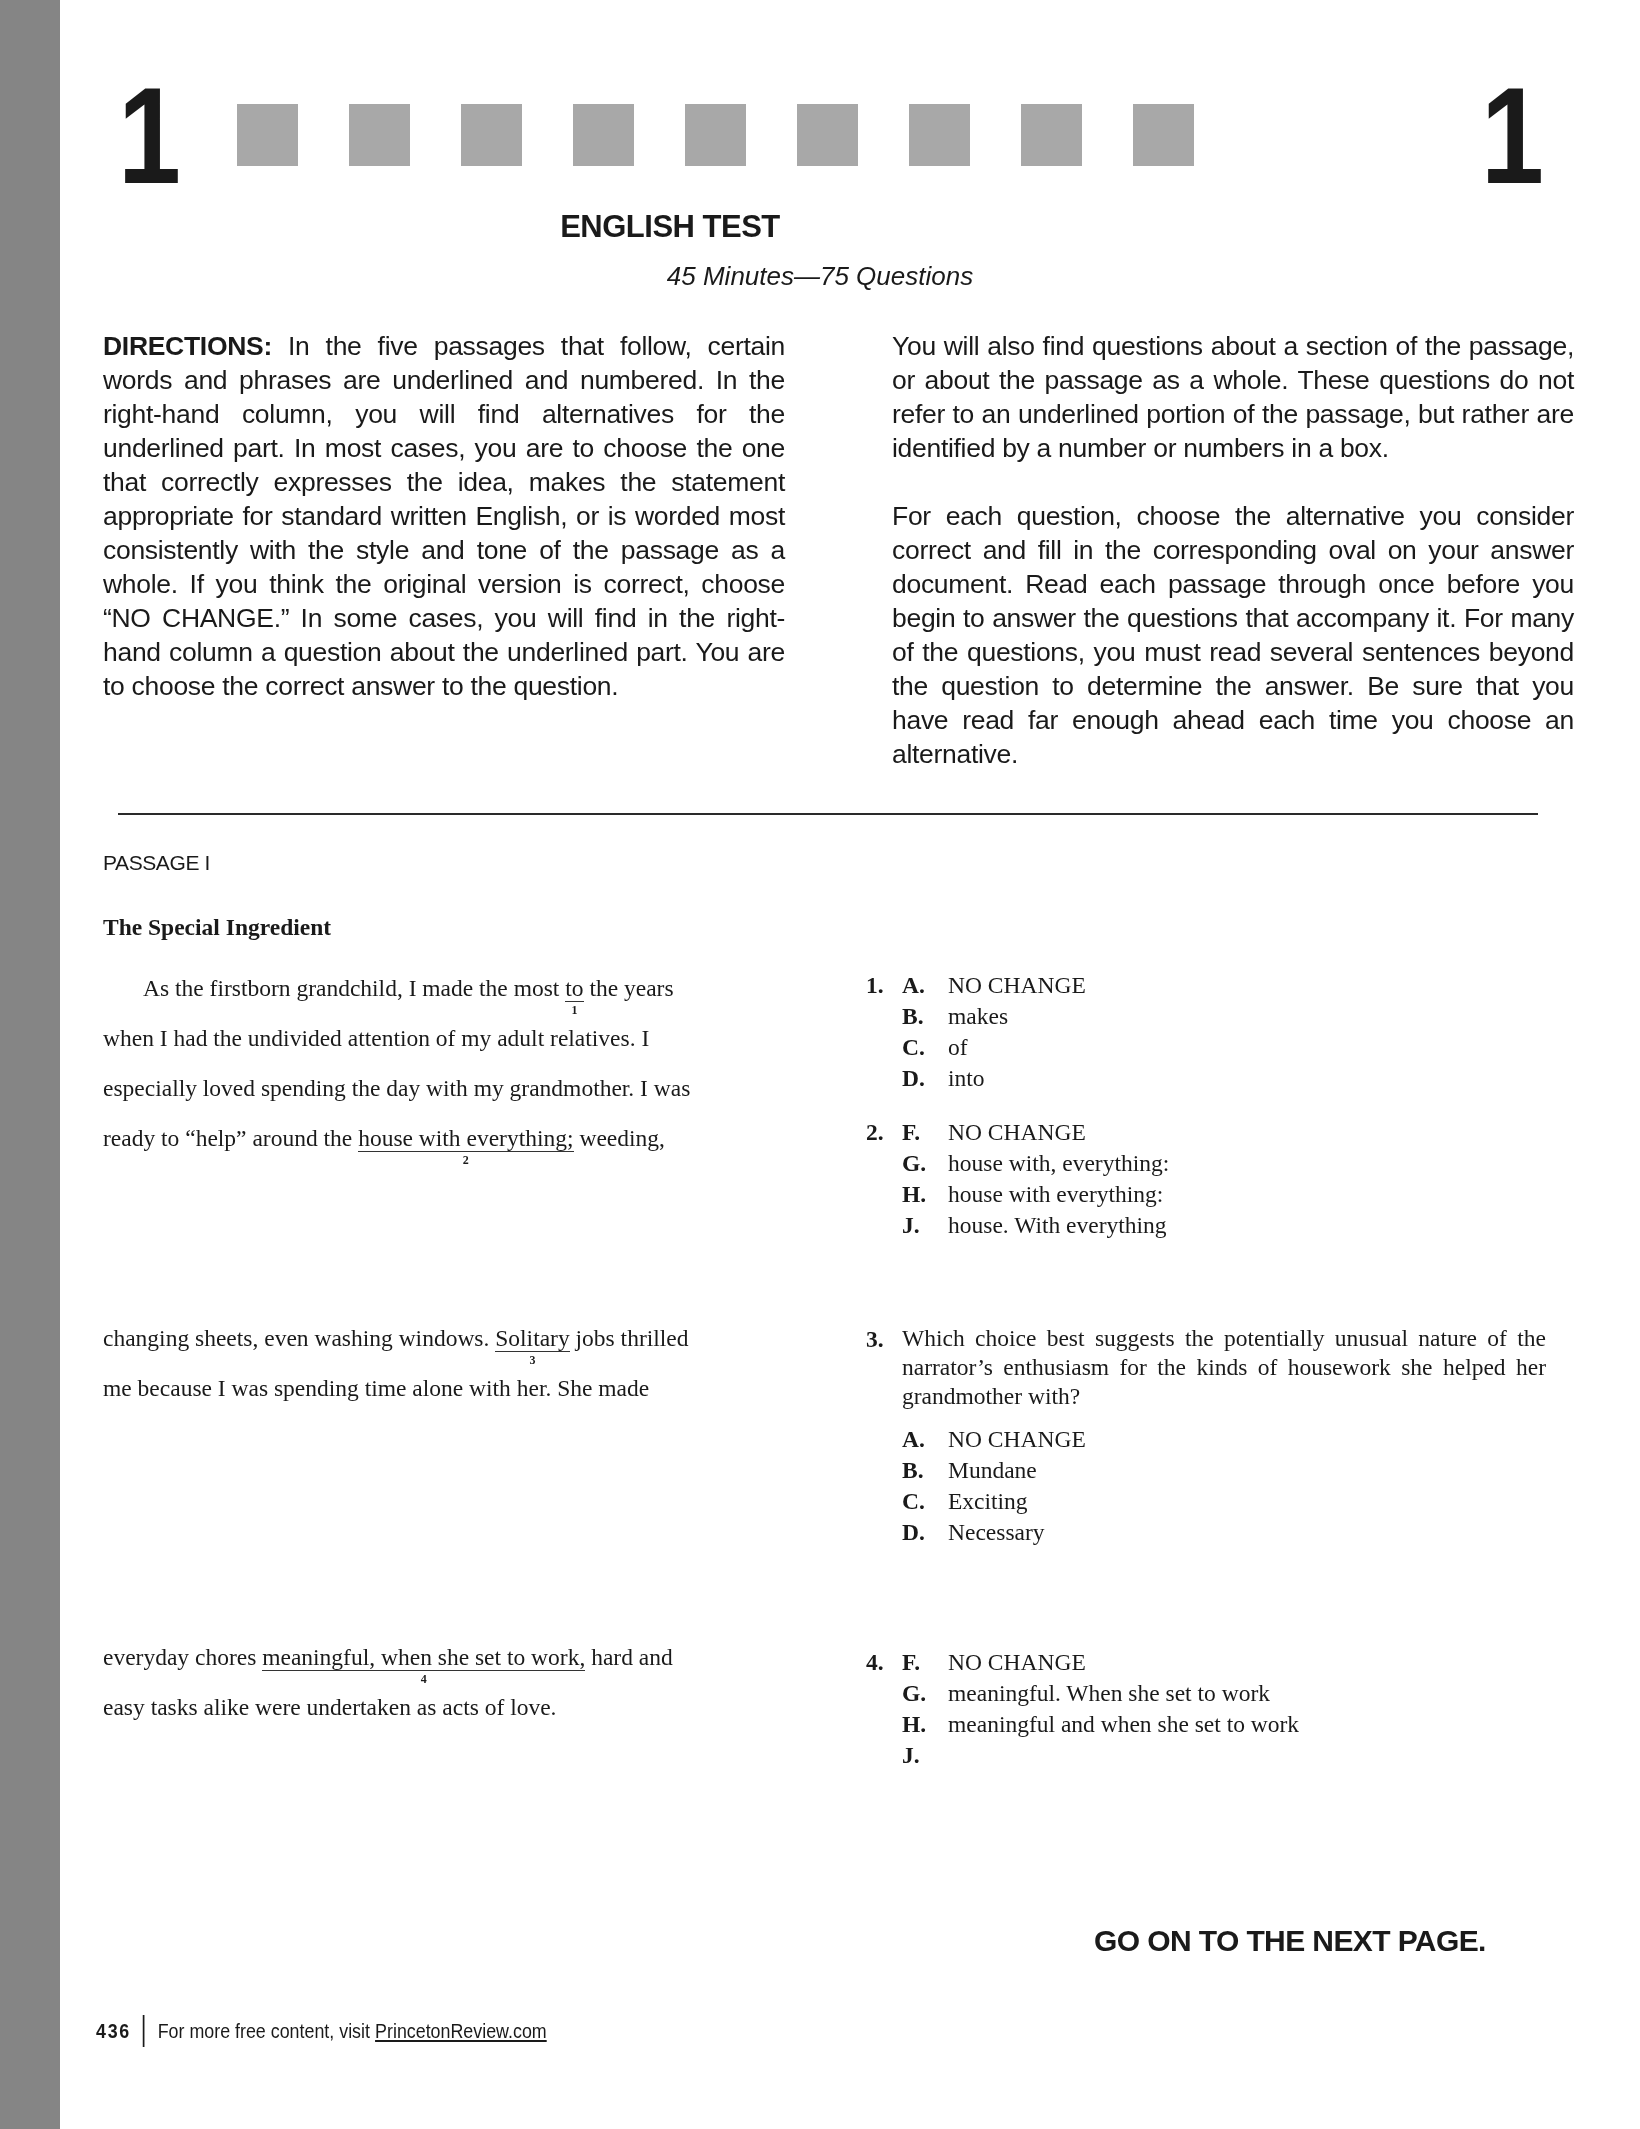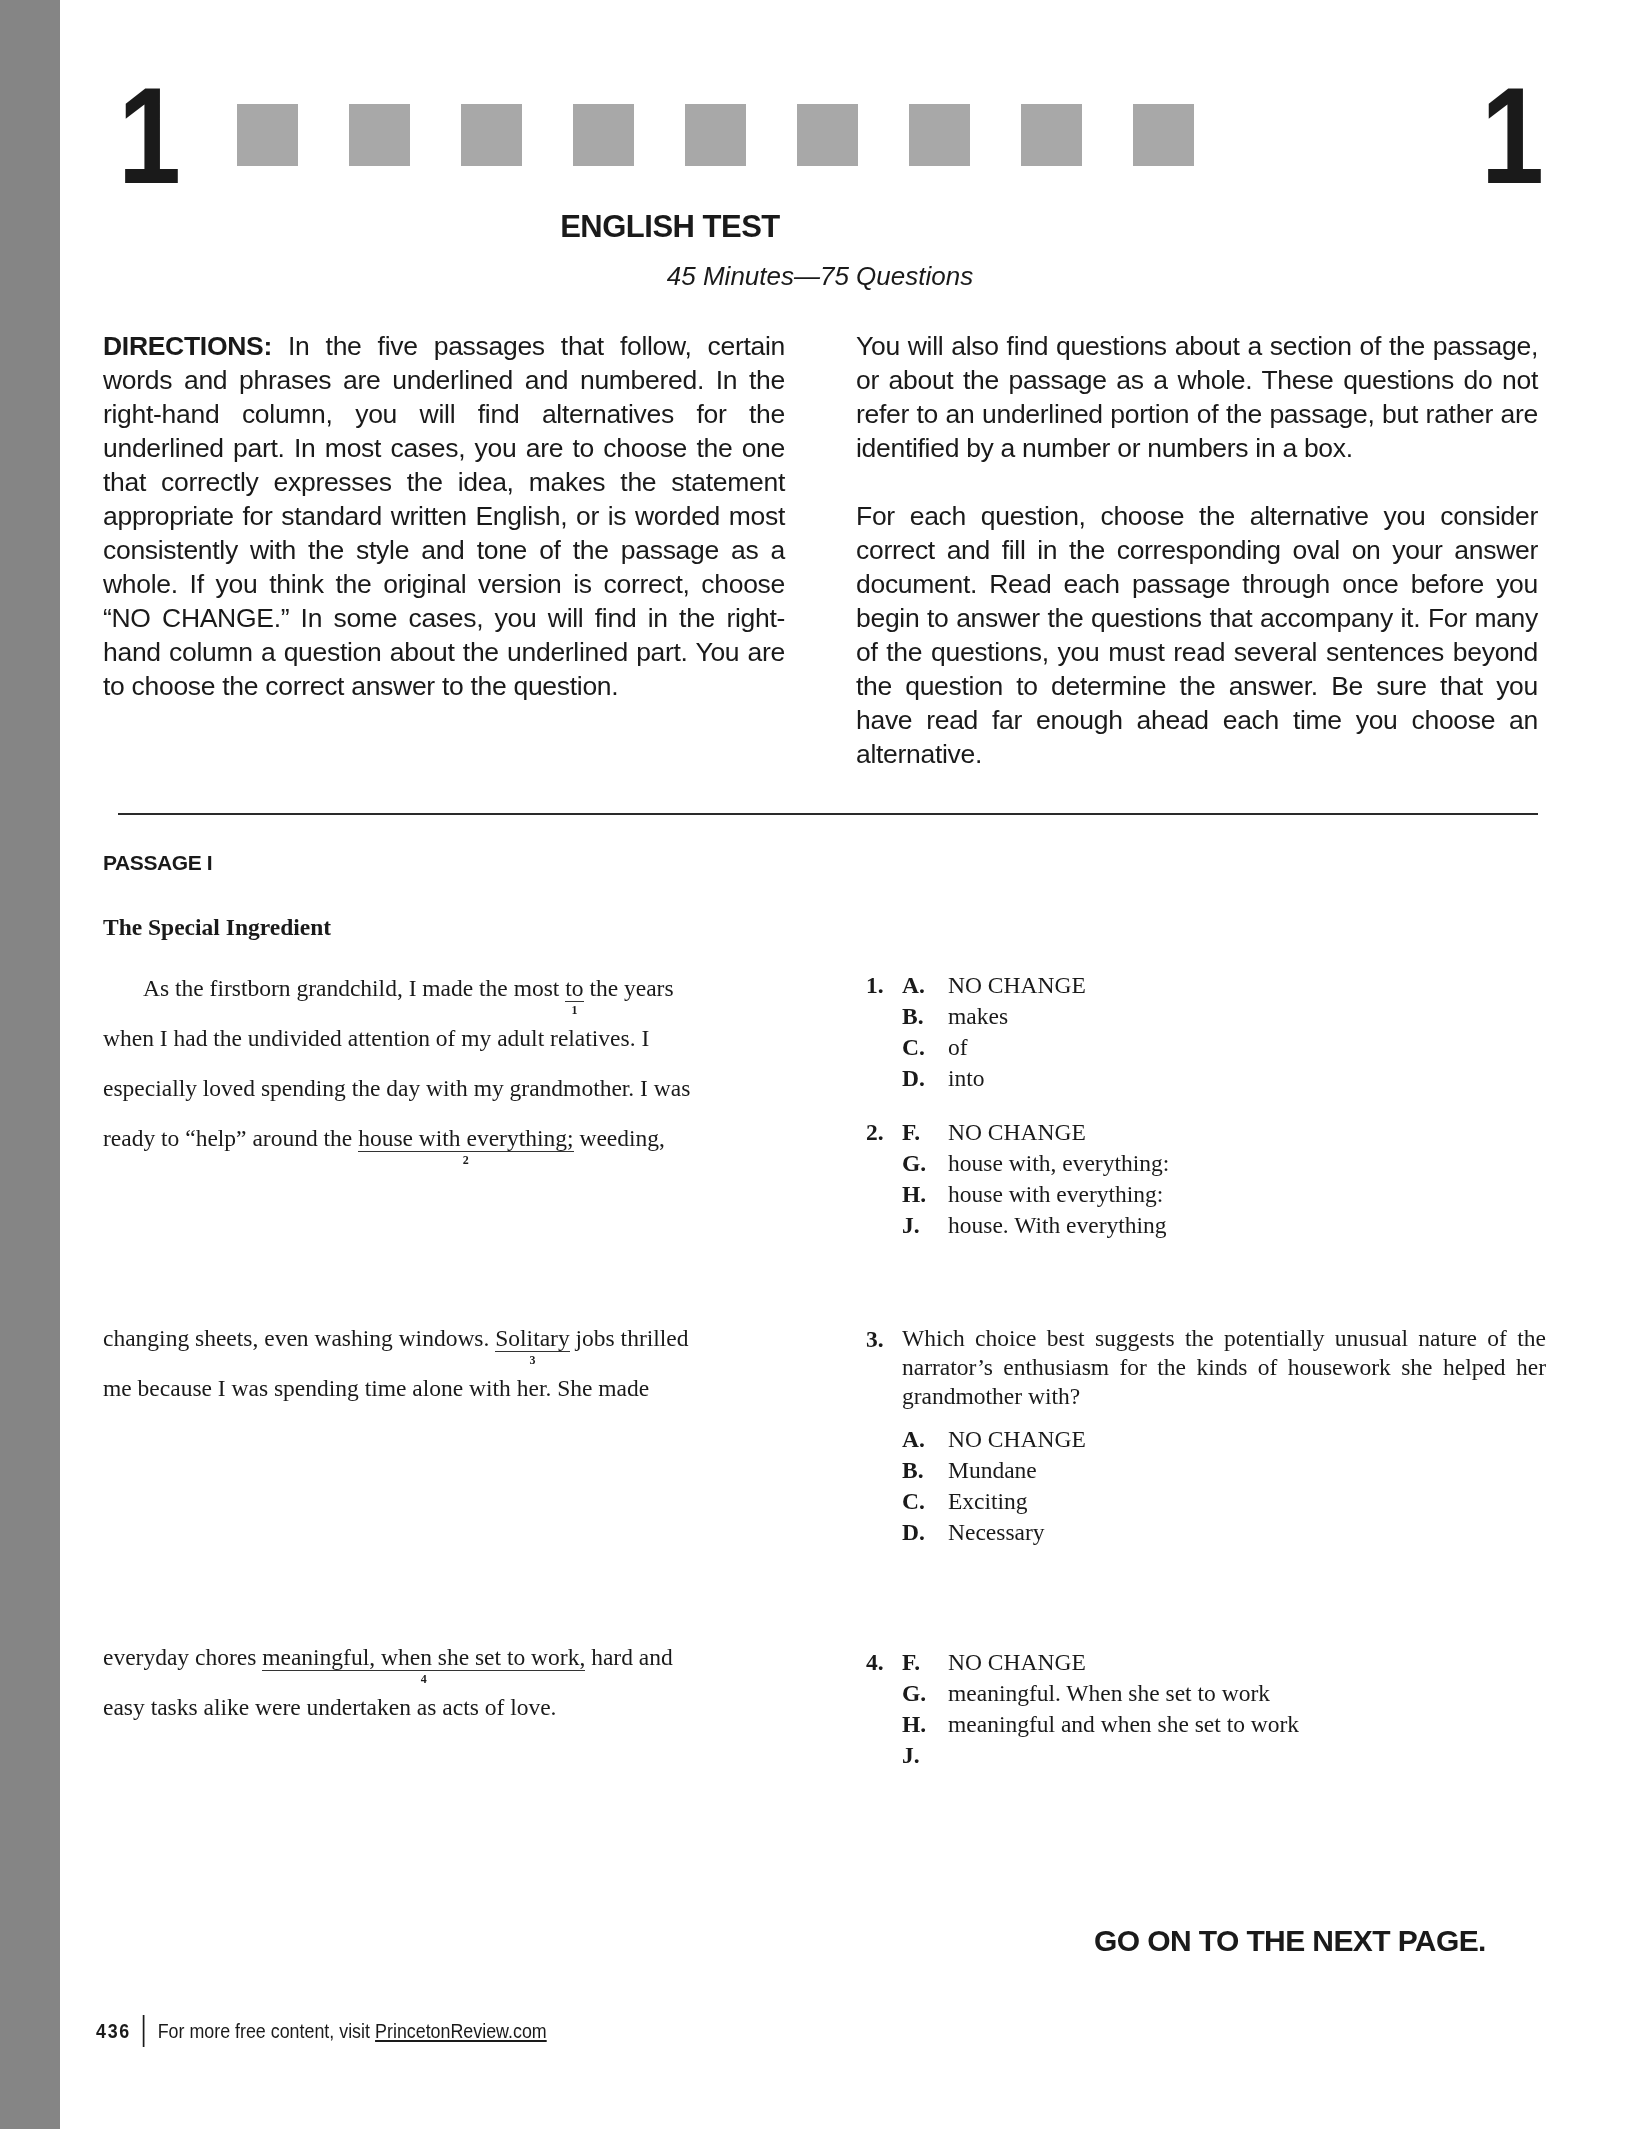--- a/index.html
+++ b/index.html
@@ -30,29 +30,29 @@
     position: absolute; top: 261px; left: 0; width: 1640px; text-align: center;
     font-family: "Liberation Sans", sans-serif; font-style: italic; font-size: 26px;
   }
 
   .dir-col {
     position: absolute; top: 329px; width: 682px;
     font-family: "Liberation Sans", sans-serif; font-size: 26.5px; line-height: 34px;
     text-align: justify; letter-spacing: -0.3px;
   }
   .dir-col.left { left: 103px; }
-  .dir-col.right { left: 856px; }
+  .dir-col.right { left: 892px; }
   .dir-col p { margin: 0 0 34px 0; }
   .dir-col b { font-weight: bold; }
 
   .rule { position: absolute; top: 813px; left: 118px; width: 1420px; height: 2px; background: #2a2a2a; }
 
   .passage-label {
     position: absolute; top: 851px; left: 103px;
-    font-family: "Liberation Sans", sans-serif; font-weight: bold; font-size: 21px;
+    font-family: "Liberation Sans", sans-serif; font-weight: normal; font-size: 21px;
     letter-spacing: -0.4px;
   }
   .passage-title {
     position: absolute; top: 914px; left: 103px; width: 682px; text-align: left;
     font-family: "Liberation Serif", serif; font-weight: bold; font-size: 23.5px;
   }
 
   .ptext {
     position: absolute; left: 103px; width: 700px;
     font-family: "Liberation Serif", serif; font-size: 23.5px; line-height: 50px;

